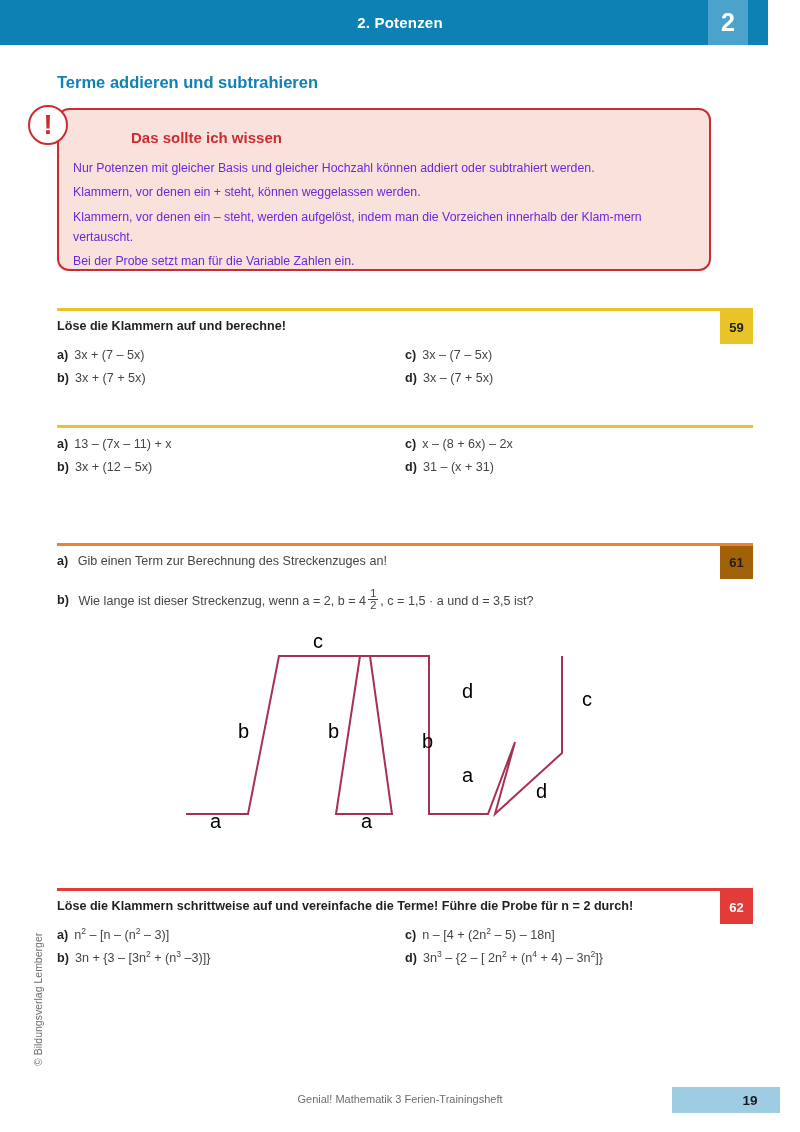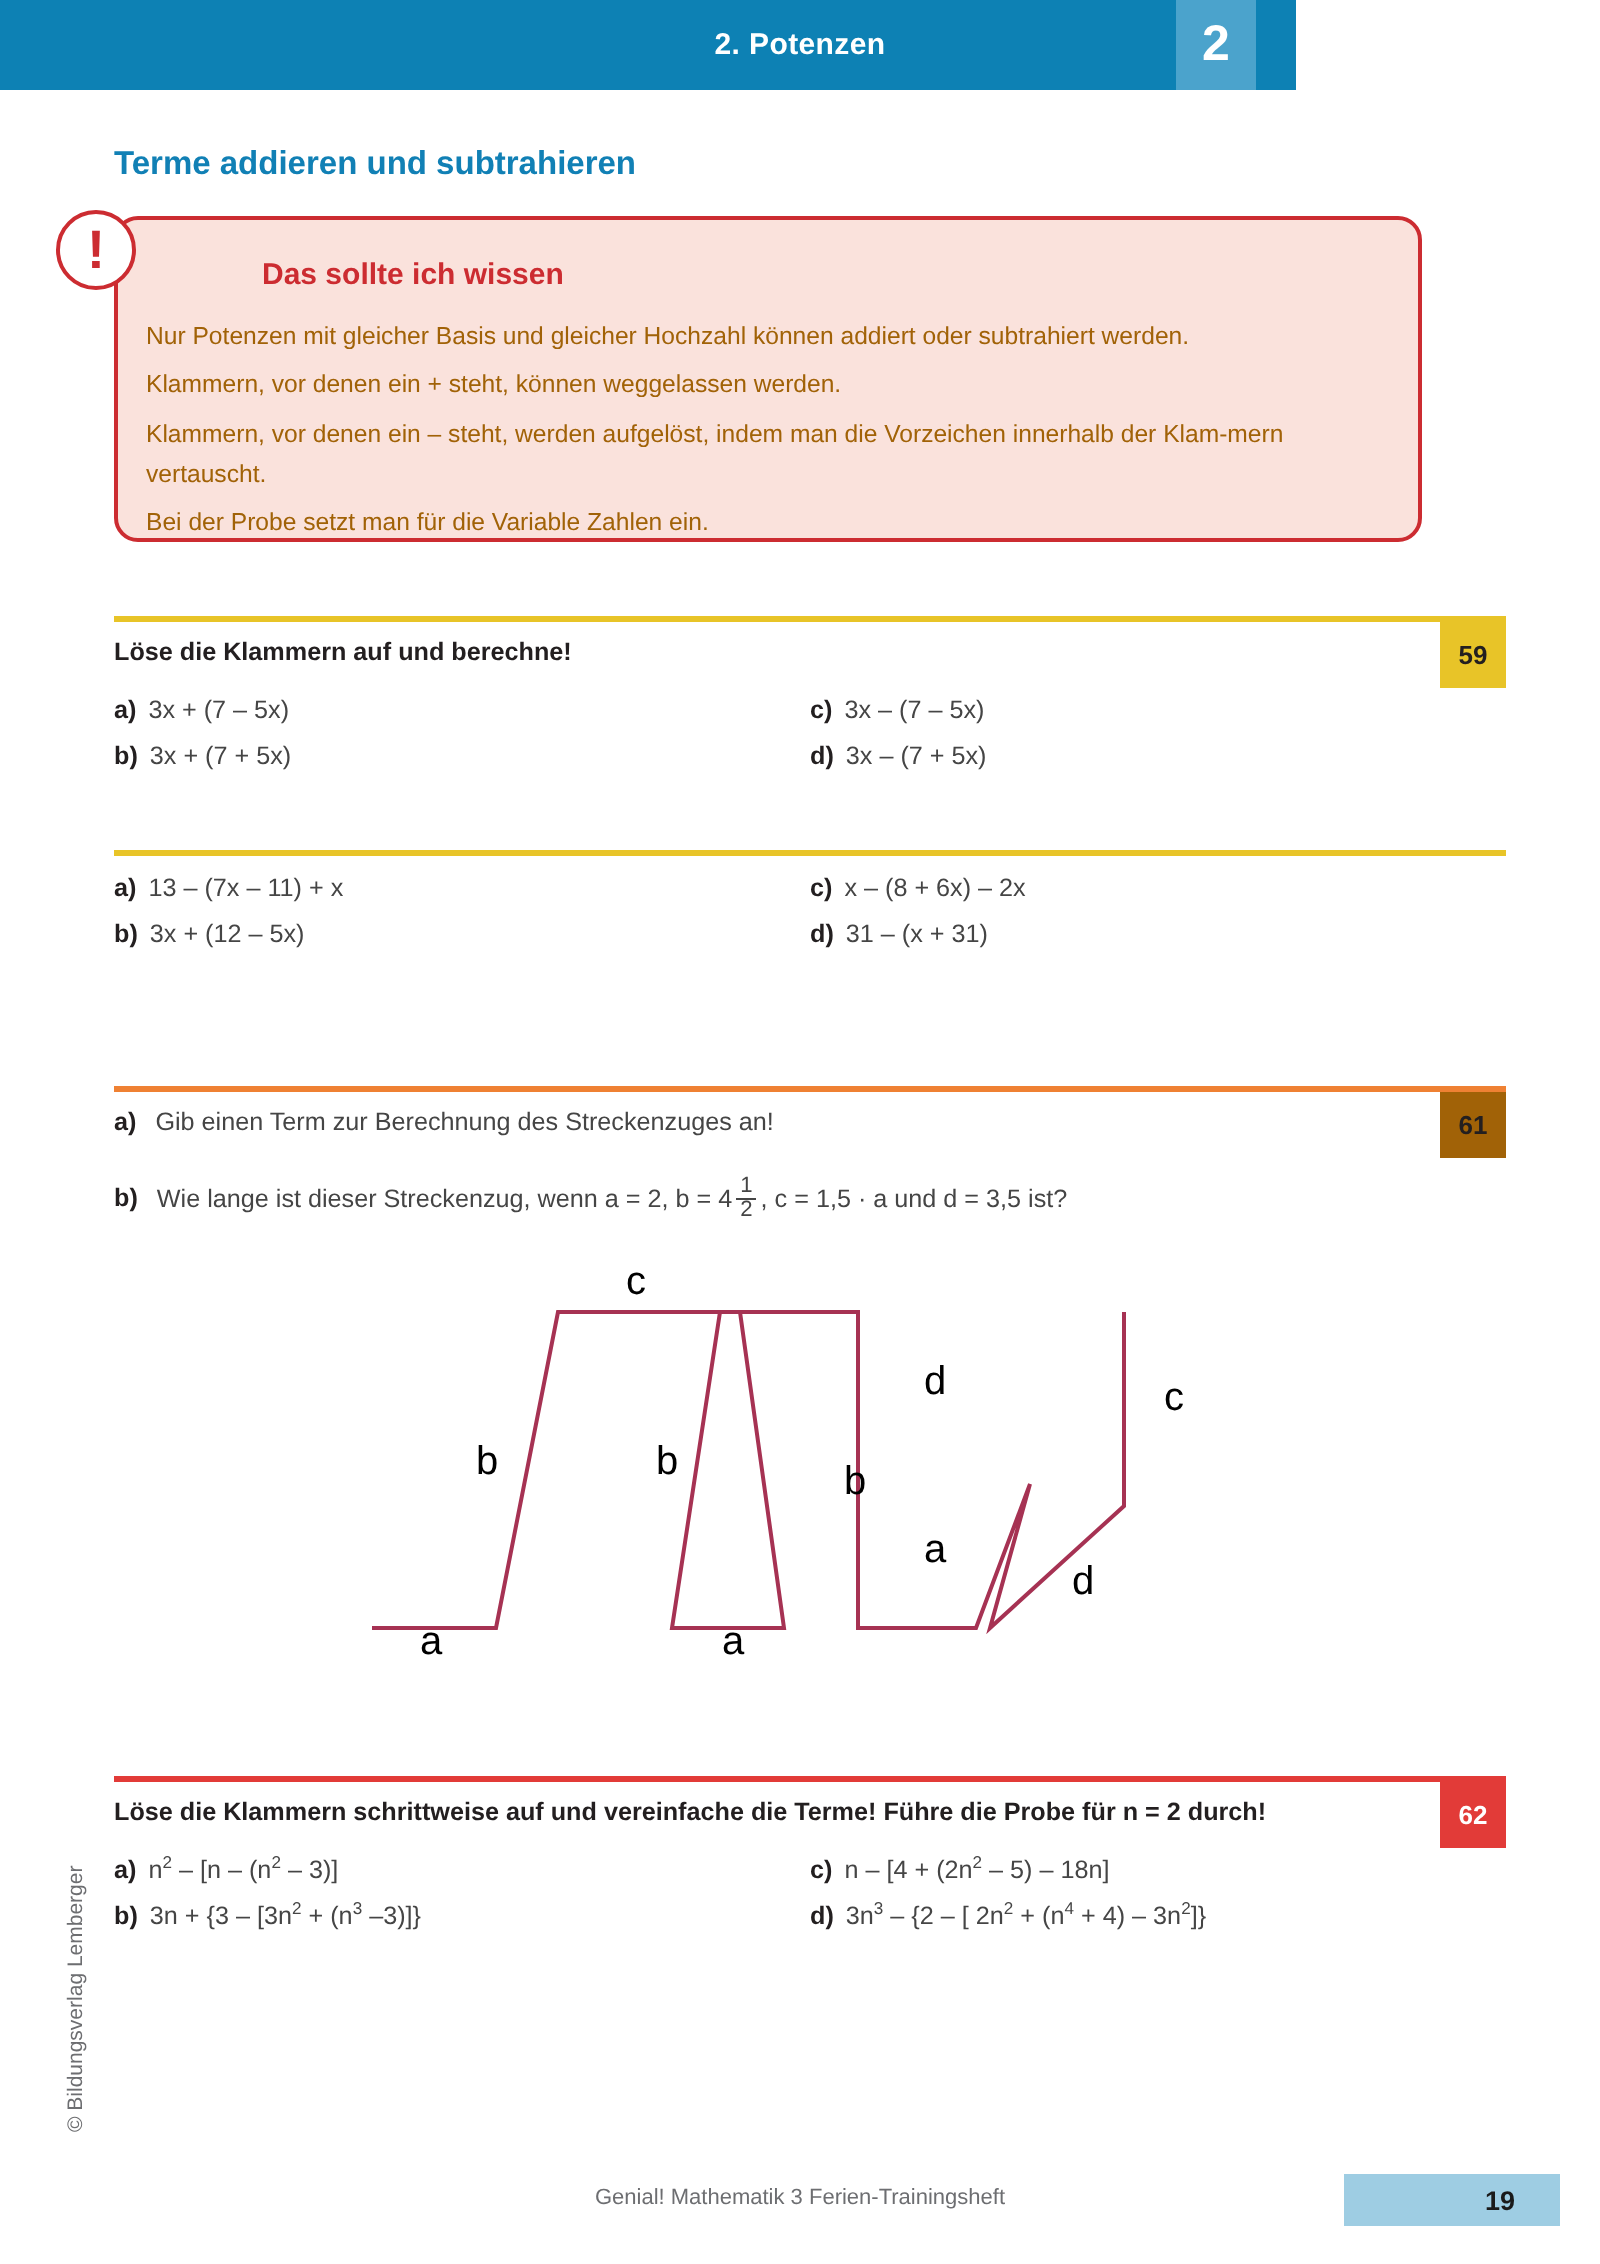--- a/index.html
+++ b/index.html
@@ -7,22 +7,23 @@
     width:800px;height:1132px;
     background:#ffffff;
     font-family:"Liberation Sans", sans-serif;
     color:#231f20;
     position:relative;
     overflow:hidden;
   }
 
   
   .header{
-    position:absolute;left:0;top:0;width:648px;height:45px;
+    position:absolute;left:0;top:0;width:739px;height:45px;
     background:#0d81b4;
+    padding-left:29px;
   }
   .header-title{
     position:absolute;left:0;top:0;width:800px;height:45px;
     display:flex;align-items:center;justify-content:center;
     color:#ffffff;font-size:15px;font-weight:bold;
     letter-spacing:.2px;
   }
   .header-chapter{
     position:absolute;right:20px;top:0;width:40px;height:45px;
     background:#4ba3cc;
@@ -53,21 +54,21 @@
     display:flex;align-items:center;justify-content:center;
     color:#cc2c31;font-size:27px;font-weight:bold;line-height:1;
     z-index:5;
   }
   .knowbox-title{
     position:absolute;left:72px;top:19px;
     color:#cc2c31;font-size:15px;font-weight:bold;
   }
   .knowbox-body{
     position:absolute;left:14px;top:48px;width:625px;
-    font-size:12.3px;color:#a16207;line-height:1.65;
+    font-size:12.3px;color:#6d28d9;line-height:1.65;
   }
   .knowbox-body p{margin:0 0 4px 0;}
 
   
   .ex{position:absolute;left:57px;width:696px;}
   .ex-rule{height:2.5px;width:696px;}
   .ex-head{
     position:relative;
     padding-top:8px;
     font-size:12.6px;font-weight:bold;color:#231f20;

